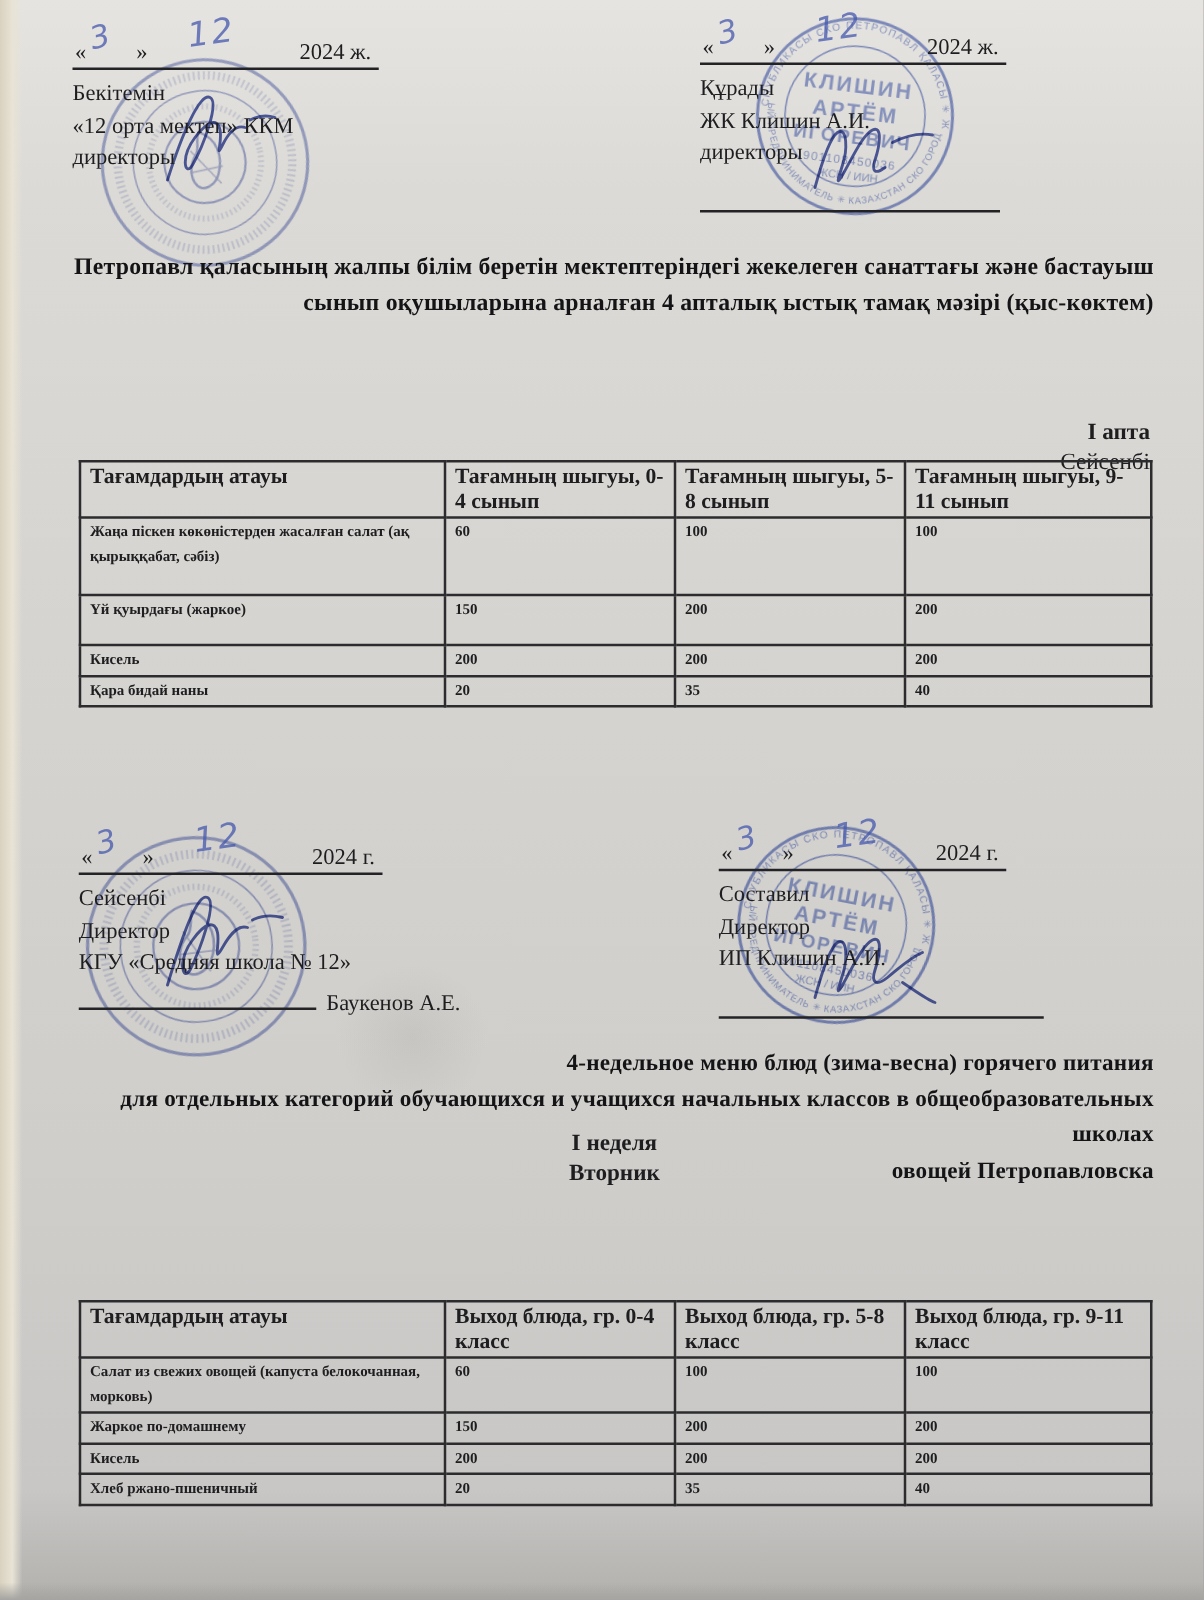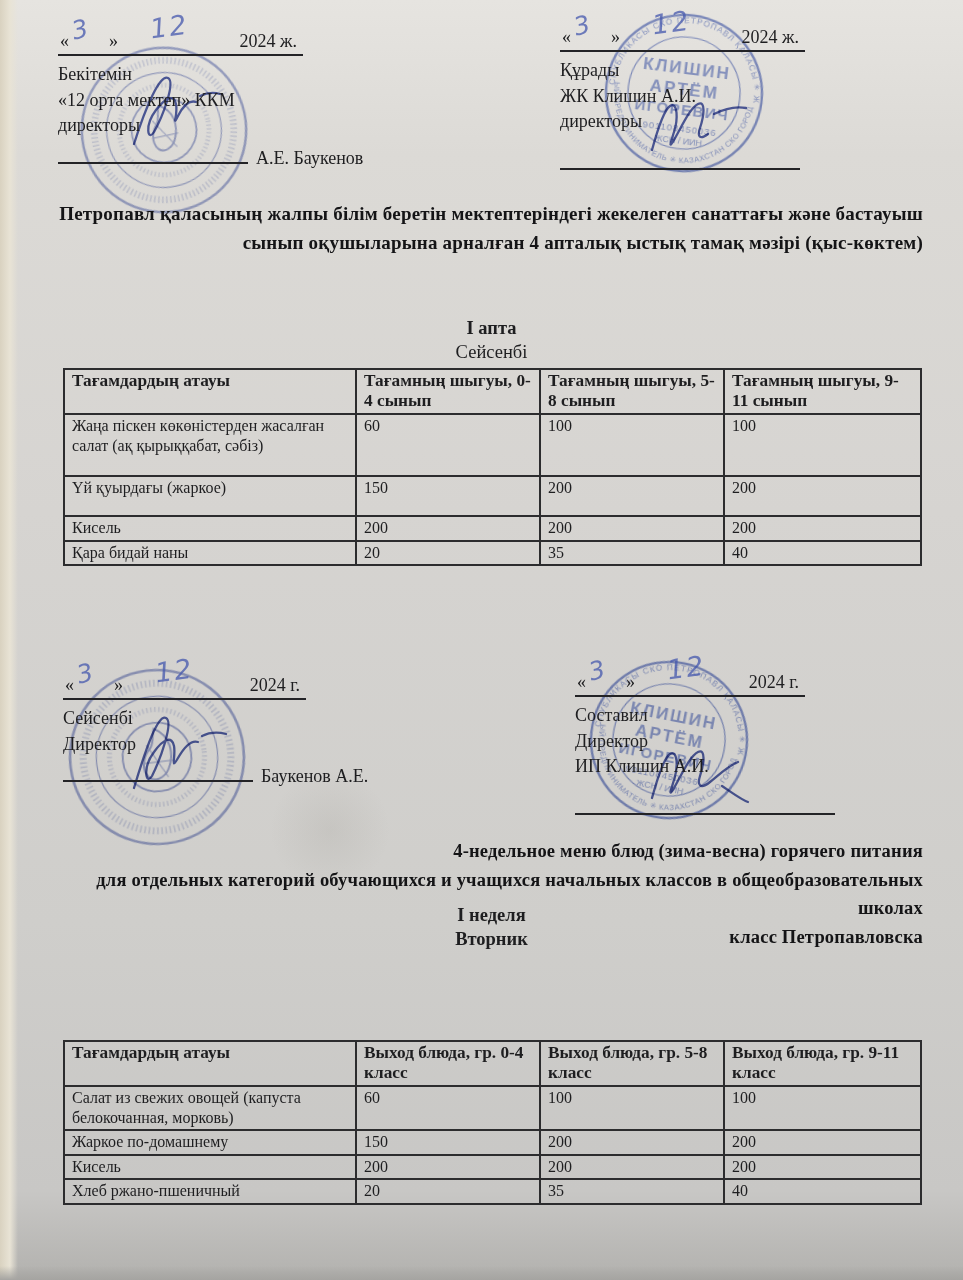--- a/index.html
+++ b/index.html
@@ -31,22 +31,22 @@
   .hand-month{left:92px;top:-16px;font-size:27px;transform:rotate(-8deg);letter-spacing:2px;}
   .sig-row{margin-top:3px;white-space:nowrap;}
   .sig-line{display:inline-block;border-bottom:2px solid #232326;height:19px;vertical-align:baseline;}
   .sig-name{margin-left:8px;}
   .title{position:absolute;left:40px;width:883px;text-align:right;font-weight:bold;
     font-size:19px;line-height:28.5px;color:#141416;letter-spacing:.2px;}
   .week{position:absolute;left:63px;width:857px;text-align:center;font-size:18.5px;line-height:23.5px;}
   .week .w1{font-weight:bold;}
   table.menu{position:absolute;left:63px;width:857px;border-collapse:collapse;table-layout:fixed;
     background:transparent;}
-  table.menu td,table.menu th{border:2px solid #2c2c2e;padding:1px 7px 2px;font-size:16px;
-    line-height:19.5px;vertical-align:top;text-align:left;}
+  table.menu td,table.menu th{border:2px solid #2c2c2e;padding:1px 7px 2px;font-size:12px;
+    line-height:19.5px;vertical-align:top;text-align:left;font-weight:bold;}
   table.menu th{font-weight:bold;font-size:17.3px;line-height:20px;}
   .rh40{height:39px}.rh64{height:62px}.rh25{height:40px}.rh42{height:40px}.rh38{height:37px}.rh23{height:23px}
   .stamp{position:absolute;mix-blend-mode:multiply;pointer-events:none;}
   .sig{position:absolute;mix-blend-mode:multiply;pointer-events:none;}
   .ink-soft{filter:blur(.3px);}
 </style>
 </head>
 <body>
 
 <div class="page">
@@ -135,23 +135,20 @@
     <div class="date-line" style="width:245px;">
       <span class="q-open">«</span>
       <span class="q-close">»</span>
       <span class="year">2024 ж.</span>
       <span class="hand hand-day">3</span>
       <span class="hand hand-month">12</span>
     </div>
     <div style="margin-top:6px;">Бекітемін</div>
     <div>«12 орта мектеп» ККМ</div>
     <div>директоры</div>
-    <div class="sig-row" style="margin-top:4px;">
-      <span class="sig-line" style="width:190px;"></span><span class="sig-name">А.Е. Баукенов</span>
-    </div>
   </section>
 
   <section class="blk" style="left:560px;top:26px;width:262px;">
     <div class="date-line" style="width:245px;">
       <span class="q-open">«</span>
       <span class="q-close">»</span>
       <span class="year">2024 ж.</span>
       <span class="hand hand-day">3</span>
       <span class="hand hand-month">12</span>
     </div>
@@ -161,21 +158,21 @@
     <div class="sig-row" style="margin-top:14px;">
       <span class="sig-line" style="width:240px;"></span>
     </div>
   </section>
 
   <div class="title" style="top:200px;">
     <div>Петропавл қаласының жалпы білім беретін мектептеріндегі жекелеген санаттағы және бастауыш</div>
     <div>сынып оқушыларына арналған 4 апталық ыстық тамақ мәзірі (қыс-көктем)</div>
   </div>
 
-  <div class="week" style="top:317px;">
+  <div class="week" style="top:335px;text-align:right;">
     <div class="w1">I апта</div>
     <div>Сейсенбі</div>
   </div>
 
   <table class="menu" style="top:368px;">
     <colgroup>
         <col style="width:292px">
         <col style="width:184px">
         <col style="width:184px">
         <col style="width:197px">
@@ -217,20 +214,21 @@
   <section class="blk" style="left:63px;top:674px;width:262px;">
     <div class="date-line" style="width:243px;">
       <span class="q-open">«</span>
       <span class="q-close">»</span>
       <span class="year">2024 г.</span>
       <span class="hand hand-day">3</span>
       <span class="hand hand-month">12</span>
     </div>
     <div style="margin-top:6px;">Сейсенбі</div>
     <div>Директор</div>
+    <div>КГУ «Средняя школа № 12»</div>
     <div class="sig-row" style="margin-top:4px;">
       <span class="sig-line" style="width:190px;"></span><span class="sig-name">Баукенов А.Е.</span>
     </div>
   </section>
 
   <section class="blk" style="left:575px;top:671px;width:270px;">
     <div class="date-line" style="width:230px;">
       <span class="q-open">«</span>
       <span class="q-close">»</span>
       <span class="year">2024 г.</span>
@@ -242,21 +240,21 @@
     <div>ИП Клишин А.И.</div>
     <div class="sig-row" style="margin-top:14px;">
       <span class="sig-line" style="width:260px;"></span>
     </div>
   </section>
 
   <div class="title" style="top:837px;font-size:18.5px;">
     <div>4-недельное меню блюд (зима-весна) горячего питания</div>
     <div>для отдельных категорий обучающихся и учащихся начальных классов в общеобразовательных</div>
     <div>школах</div>
-    <div>класс Петропавловска</div>
+    <div>овощей Петропавловска</div>
   </div>
 
   <div class="week" style="top:904px;font-weight:bold;">
     <div class="w1">I неделя</div>
     <div>Вторник</div>
   </div>
 
   <table class="menu" style="top:1040px;">
     <colgroup>
         <col style="width:292px">

